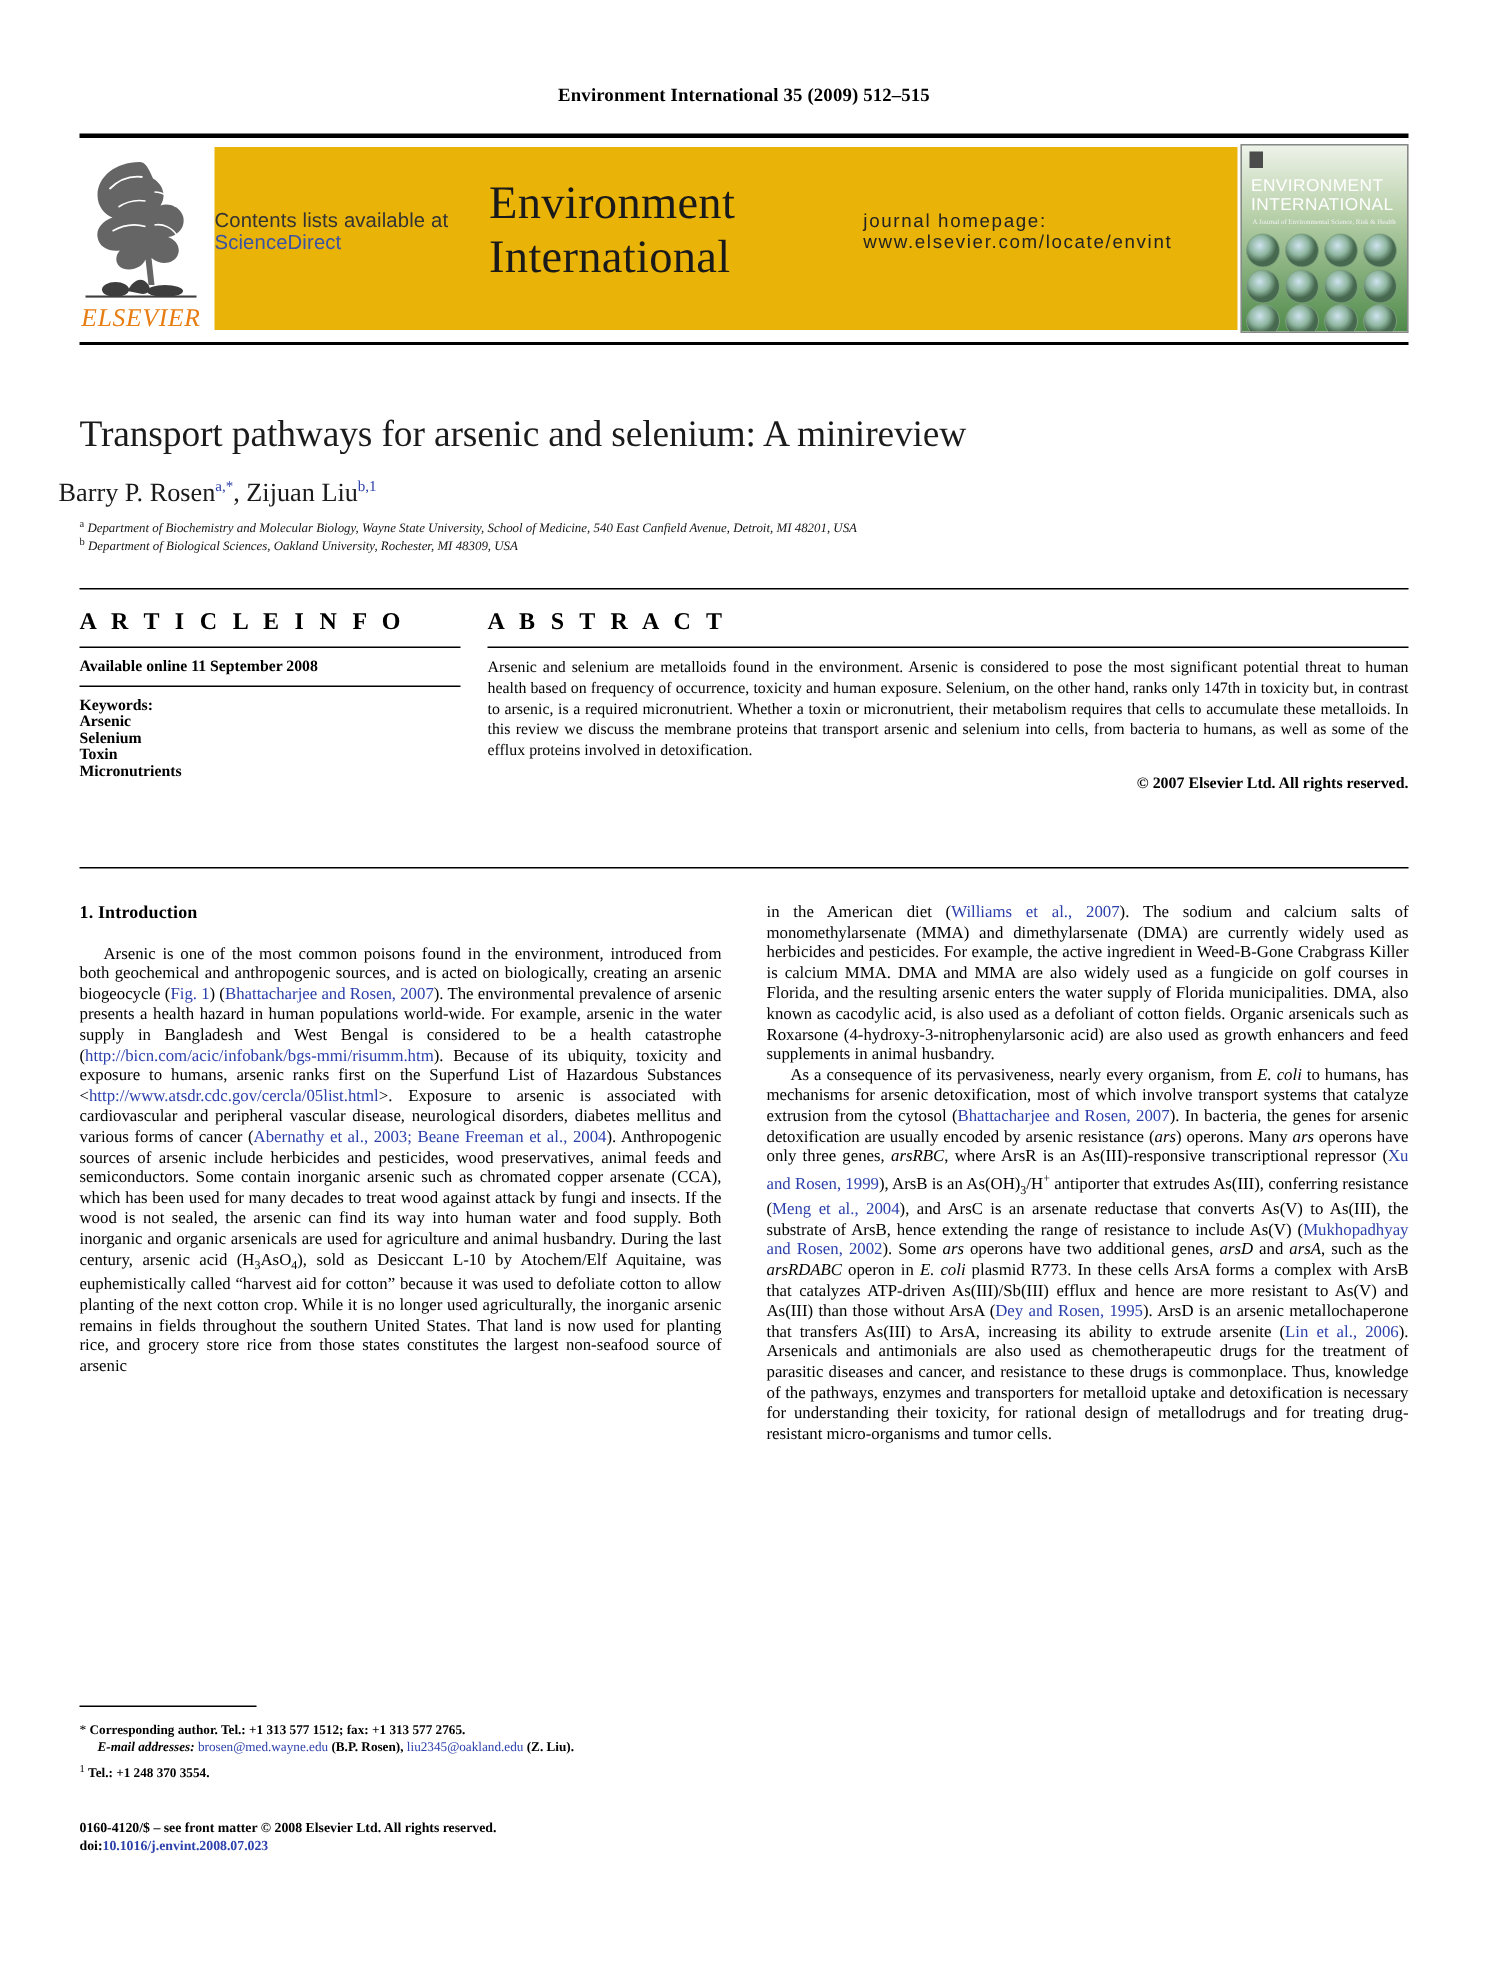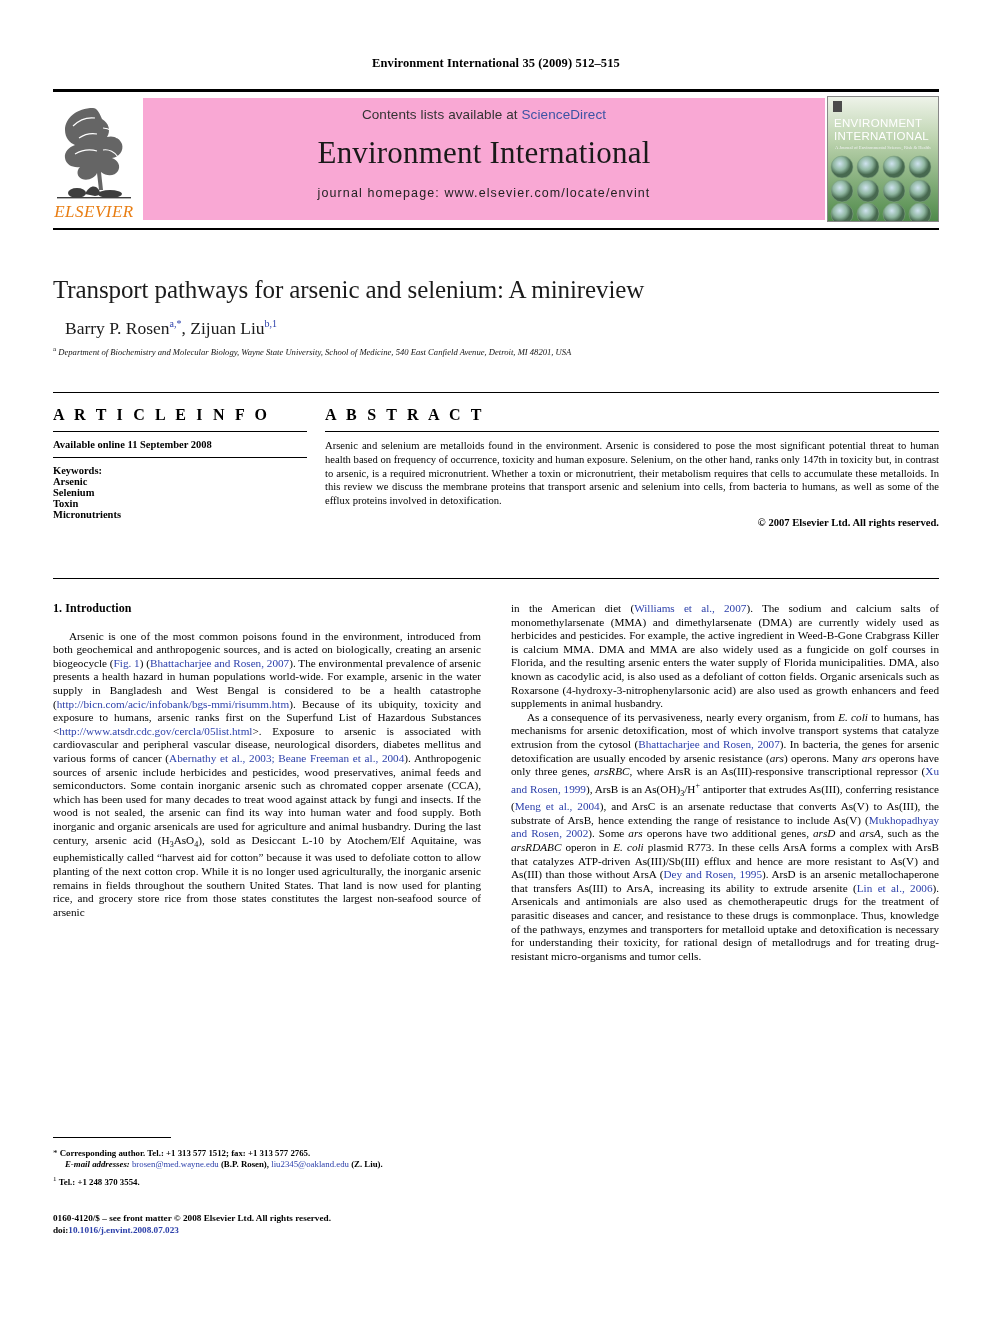--- a/index.html
+++ b/index.html
@@ -33,22 +33,22 @@
   }
   .elsevier-word {
     position: absolute; left: 0; bottom: 2px; width: 82px; text-align:center;
     font-family: "Liberation Serif", serif;
     font-size: 17px; letter-spacing: .5px; color: #E87D12; font-weight: 400;
   }
   .tree-svg { position:absolute; left:2px; top:2px; }
 
   .mast-center {
     position: absolute; left: 90px; top: 2px; width: 682px; height: 122px;
-    background: #f9a8d4;
-    display: flex; flex-direction: column; justify-content: space-between;
+    background: #eab308;
+    display: flex; flex-direction: row; justify-content: space-between;
     align-items: center;
     padding: 9px 0 20px 0;
     box-sizing: border-box;
   }
   .contents-line {
     font-family: "Liberation Sans", sans-serif;
     font-size: 13.5px; color: #333; letter-spacing: .1px;
   }
   .contents-line a { color: #3A53A4; text-decoration: none; }
   .journal-name {
@@ -71,21 +71,21 @@
     position: absolute; top: 228px; left: 53px; width: 886px;
     border-top: 2.5px solid #000;
   }
 
   
   .title {
     position: absolute; top: 276px; left: 53px; width: 890px;
     font-size: 25px; font-weight: 400; color: #1b1b1b; letter-spacing: -.1px;
   }
   .authors {
-    position: absolute; top: 318px; left: 65px; width: 890px;
+    position: absolute; top: 318px; left: 39px; width: 890px;
     font-size: 17.5px; color: #1b1b1b;
   }
   .authors sup { font-size: 10px; color:#2b3faa; vertical-align: super; }
   .authors sup.star { color:#2b3faa; }
   .affil {
     position: absolute; left: 53px; width: 890px;
     font-size: 8.6px; font-style: italic; color: #141414;
     font-family: "Liberation Serif", serif;
   }
   .affil sup { font-style: normal; font-size: 7px; vertical-align: super; }
@@ -234,20 +234,23 @@
 
   <div class="title">Transport pathways for arsenic and selenium: A minireview</div>
 
   <div class="authors">
     <span>Barry P. Rosen</span><sup class="star">a,*</sup><span>, </span><span>Zijuan Liu</span><sup>b,1</sup>
   </div>
 
   <div class="affil a">
     <sup>a</sup> <span>Department of Biochemistry and Molecular Biology, Wayne State University, School of Medicine, 540 East Canfield Avenue, Detroit, MI 48201, USA</span>
   </div>
+  <div class="affil b">
+    <sup>b</sup> <span>Department of Biological Sciences, Oakland University, Rochester, MI 48309, USA</span>
+  </div>
 
   <div class="band-rule-top"></div>
 
   <div class="info-col">
     <div class="sec-head">A R T I C L E    I N F O</div>
     <div class="hr-thin"></div>
     <div class="avail">Available online 11 September 2008</div>
     <div class="hr-thin"></div>
     <div class="kw-label">Keywords:</div>
     <div class="kw-item">Arsenic</div>

